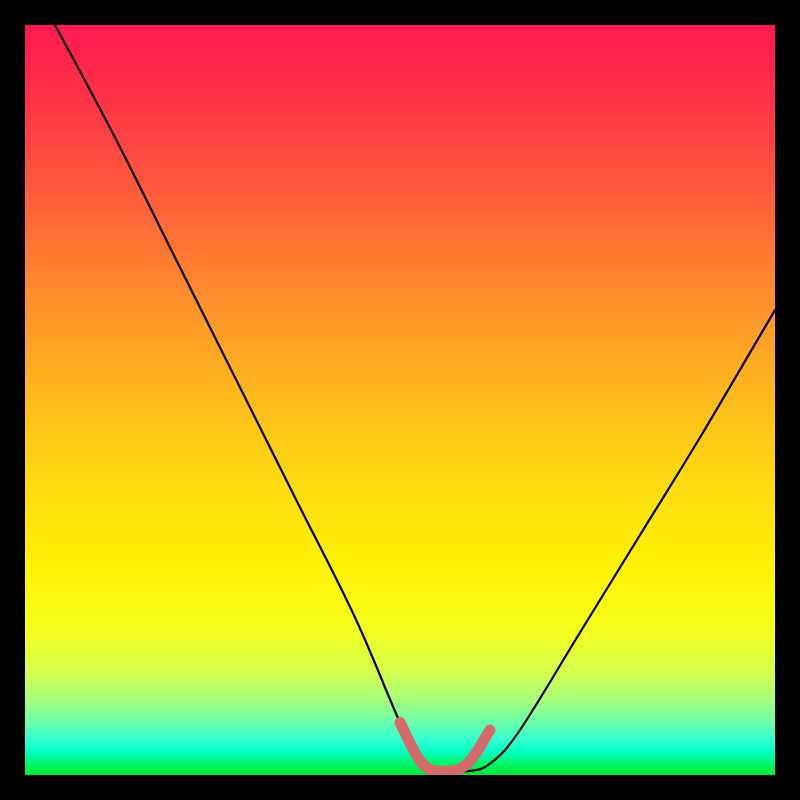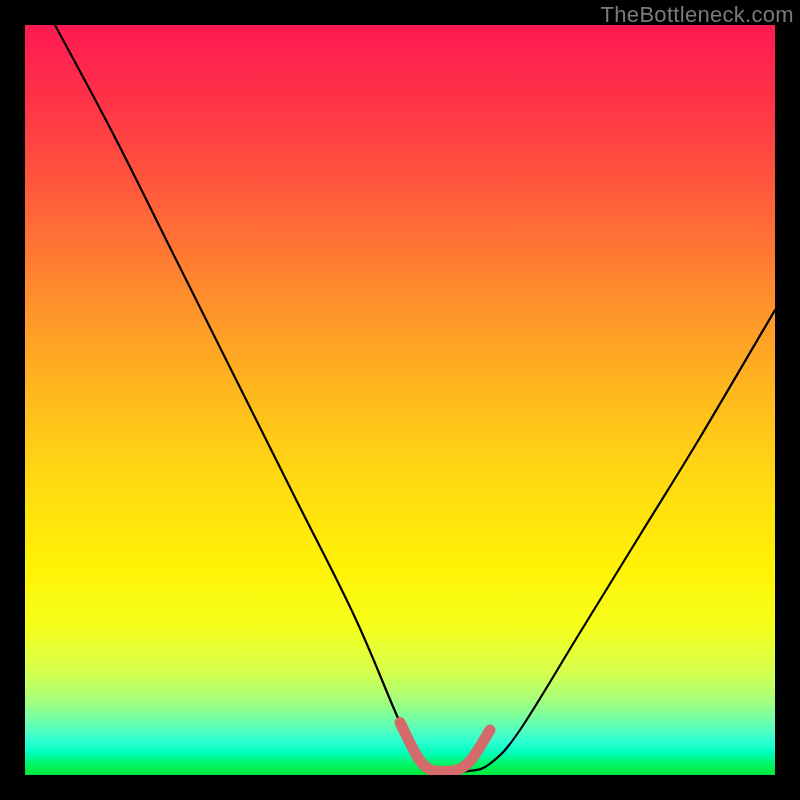--- a/index.html
+++ b/index.html
@@ -59,21 +59,20 @@
     color: #7a7a7a;
     font-size: 22px;
     letter-spacing: 0.3px;
     pointer-events: none;
   }
 </style>
 </head>
 <body>
 
 <div class="stage">
-  <div class="watermark">TheBottleneck.com</div>
 
   <div class="plot">
     <div class="gradient"></div>
 
     <svg class="curve" viewBox="0 0 750 750" preserveAspectRatio="none">
       <path d="M 30,0 C 40.8,20.25 68.4,70.65 90,112.5 C 111.6,154.35 128.4,189.3 150,232.5 C 171.6,275.7 188.40000000000003,309.3 210.00000000000003,352.5 C 231.60000000000002,395.7 248.4,429.3 270,472.5 C 291.6,515.7 311.1,552 330,592.5 C 348.9,633 362.85,671.175 375,697.5 C 387.15,723.825 389.4,729.975 397.5,738.75 C 405.6,747.525 411.90000000000003,744.9 420.00000000000006,746.25 C 428.1000000000001,747.6 434.40000000000003,747.6 442.5,746.25 C 450.59999999999997,744.9 455.55,746.175 465,738.75 C 474.45,731.325 478.8,728.625 495,705 C 511.2,681.375 533.4,642.6 555,607.5 C 576.6,572.4 593.4,545.1 615,510 C 636.6,474.9 650.7,453 675,412.5 C 699.3,372 736.5,307.95 750,285" fill="none" stroke="#000" stroke-width="2.2" stroke-linecap="round" stroke-linejoin="round"></path>
       <path d="M 375,697.5 C 379.05,704.925 389.4,729.975 397.5,738.75 C 405.6,747.525 411.90000000000003,746.25 420.00000000000006,746.25 C 428.1000000000001,746.25 434.40000000000003,746.175 442.5,738.75 C 450.59999999999997,731.325 460.95,711.075 465,705" fill="none" stroke="#d46a6a" stroke-width="11" stroke-linecap="round" stroke-linejoin="round"></path>
     </svg>
   </div>
 </div>

